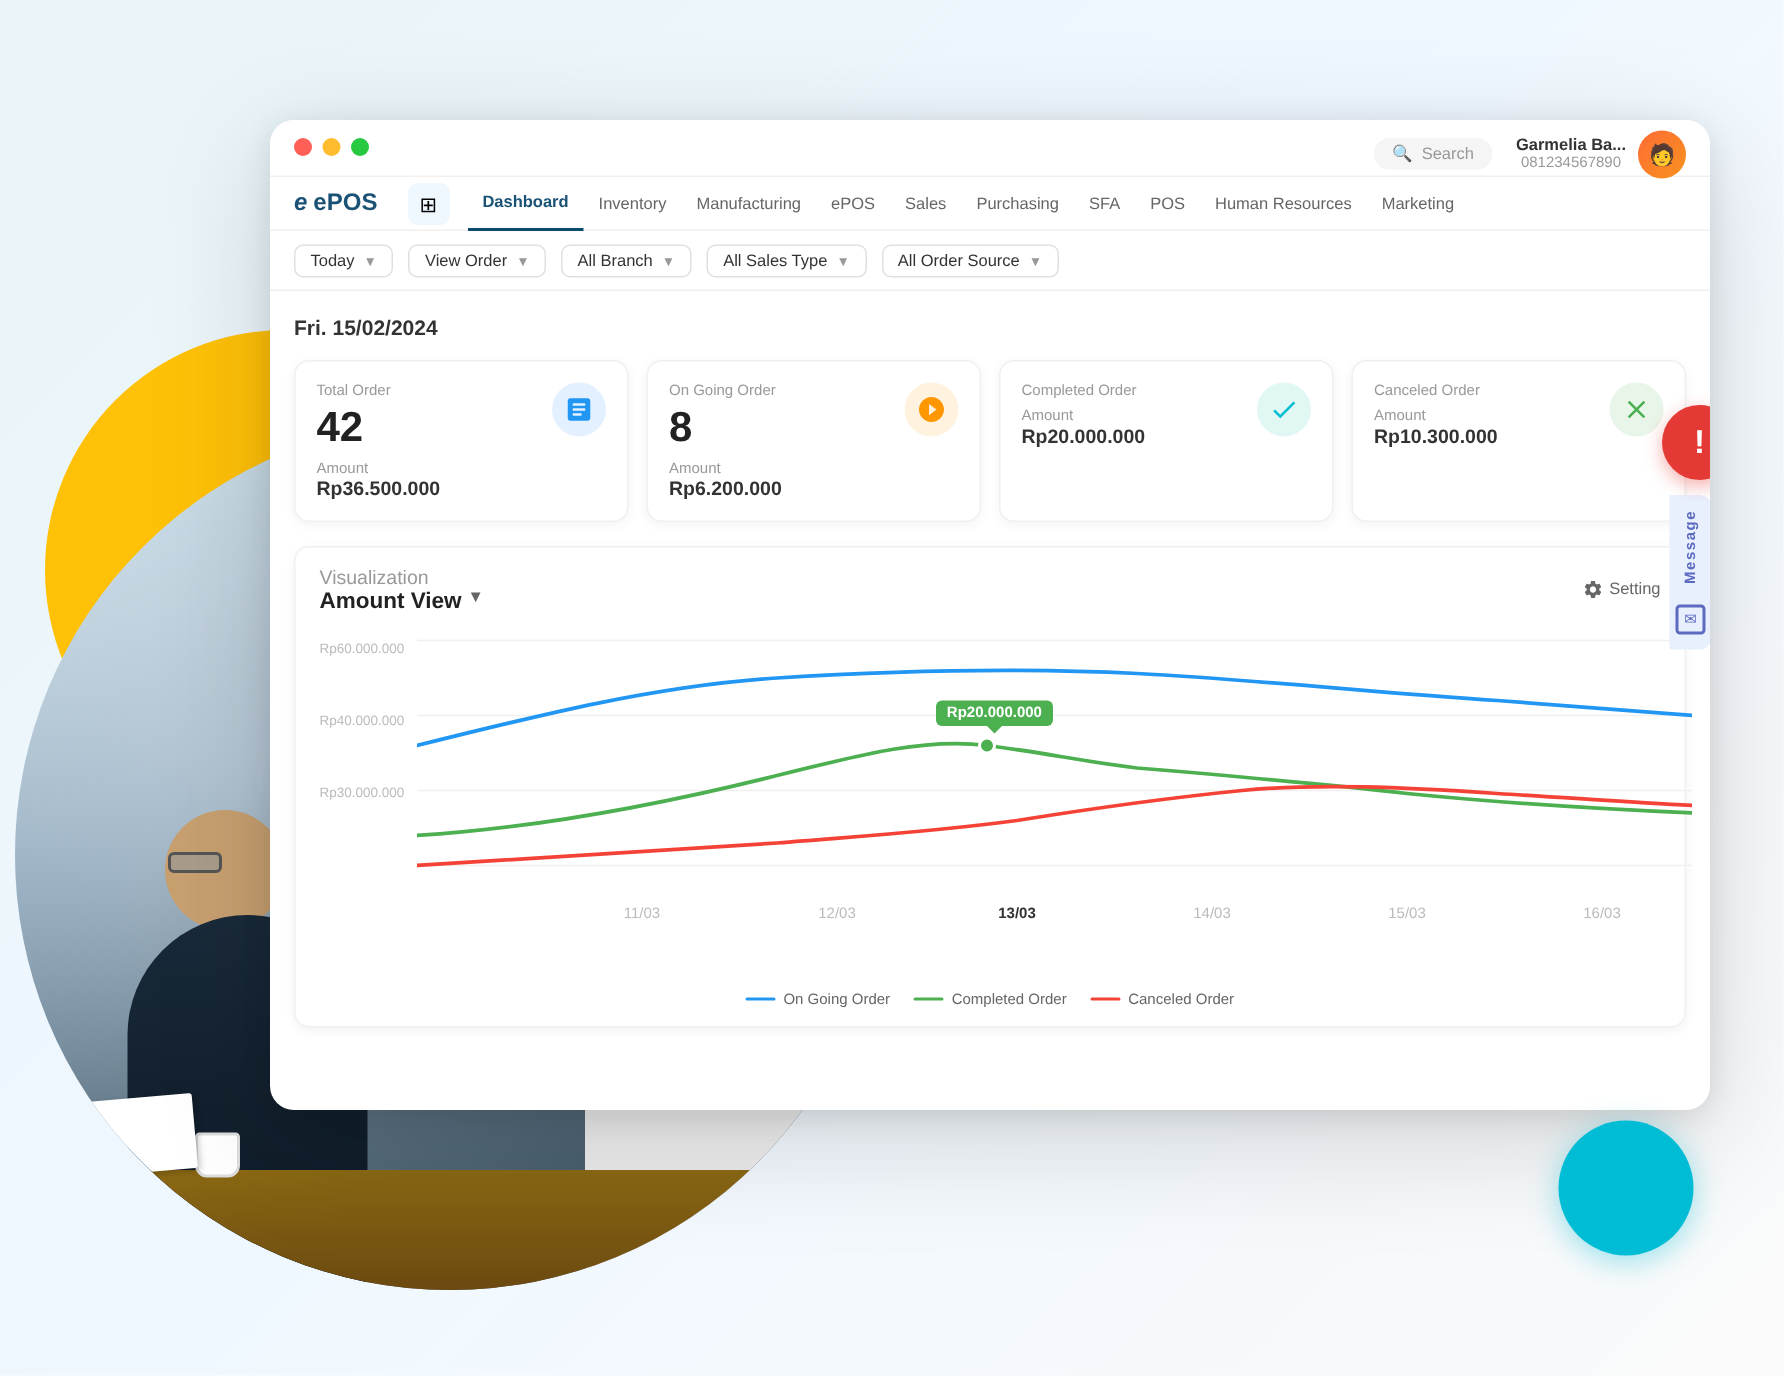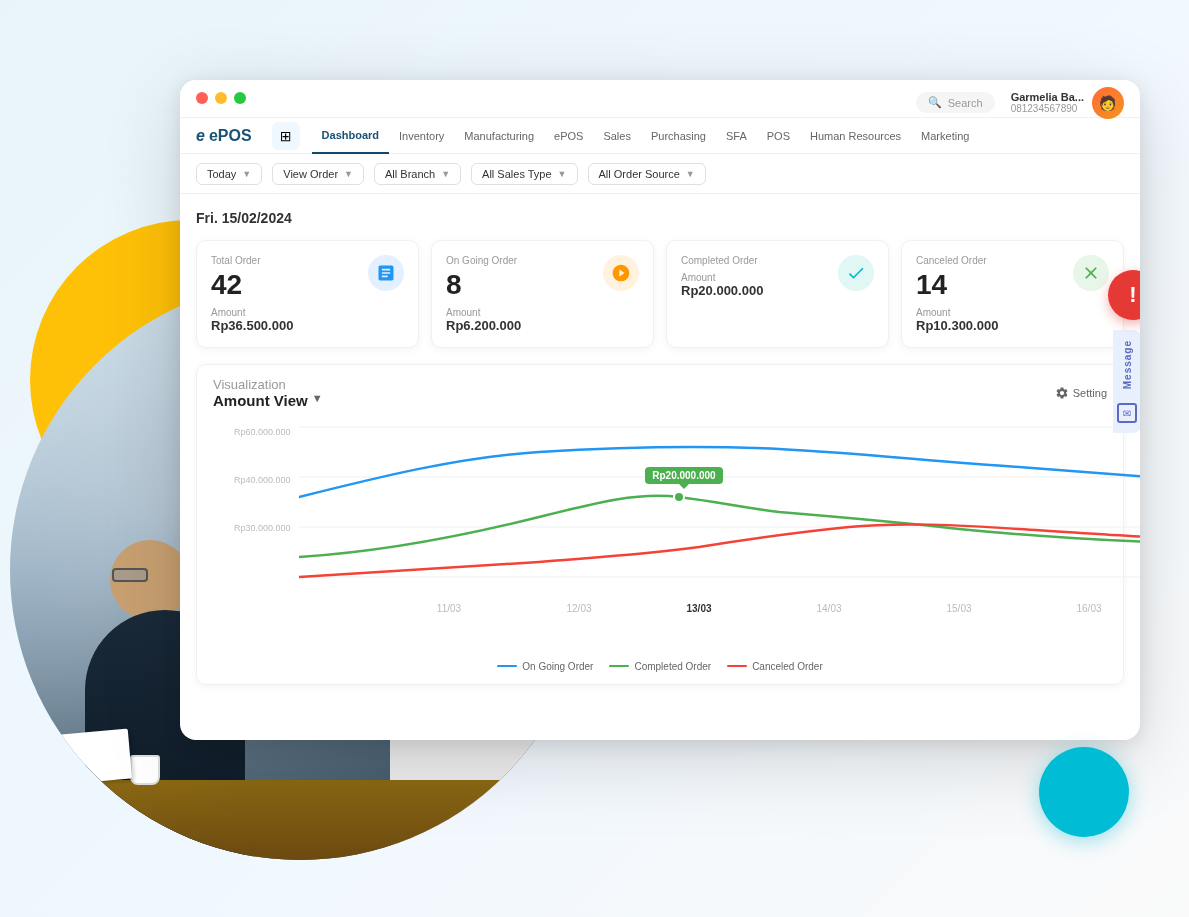--- a/index.html
+++ b/index.html
@@ -109,21 +109,21 @@
       align-items: center;
       background: #f5f5f5;
       border-radius: 20px;
       padding: 4px 12px;
       gap: 6px;
       margin-right: 16px;
       font-size: 11px;
       color: #999;
     }
     .user-info {
-      text-align: left;
+      text-align: center;
       font-size: 10px;
     }
     .user-name { font-weight: 600; font-size: 11px; color: #333; }
     .user-phone { color: #999; font-size: 10px; }
     .user-avatar {
       width: 32px;
       height: 32px;
       border-radius: 50%;
       background: linear-gradient(135deg, #ff6b35, #f7931e);
       display: flex;
@@ -278,21 +278,20 @@
       font-size: 11px;
       color: #666;
       cursor: pointer;
     }
 
     
     .chart-svg-wrap {
       width: 100%;
       height: 240px;
       position: relative;
-      margin-left: 21px;
     }
 
     
     .message-panel {
       position: absolute;
       right: -1px;
       top: 250px;
       width: 28px;
       background: #e8f0fe;
       border-radius: 0 8px 8px 0;
@@ -524,21 +523,20 @@
         <div class="stat-amount">Rp20.000.000</div>
         <div class="stat-icon icon-teal">
           <svg width="20" height="20" viewBox="0 0 24 24" fill="#00BCD4">
               <path d="M9 16.17L4.83 12l-1.42 1.41L9 19 21 7l-1.41-1.41z"></path>
             </svg>
         </div>
       </div>
 
       <div class="stat-card">
         <div class="stat-label">Canceled Order</div>
-        <div class="stat-value">14</div>
         <div class="stat-amount-label">Amount</div>
         <div class="stat-amount">Rp10.300.000</div>
         <div class="stat-icon icon-green">
           <svg width="20" height="20" viewBox="0 0 24 24" fill="#4CAF50">
               <path d="M19 6.41L17.59 5 12 10.59 6.41 5 5 6.41 10.59 12 5 17.59 6.41 19 12 13.41 17.59 19 19 17.59 13.41 12z"></path>
             </svg>
         </div>
       </div>
 
     </div>

